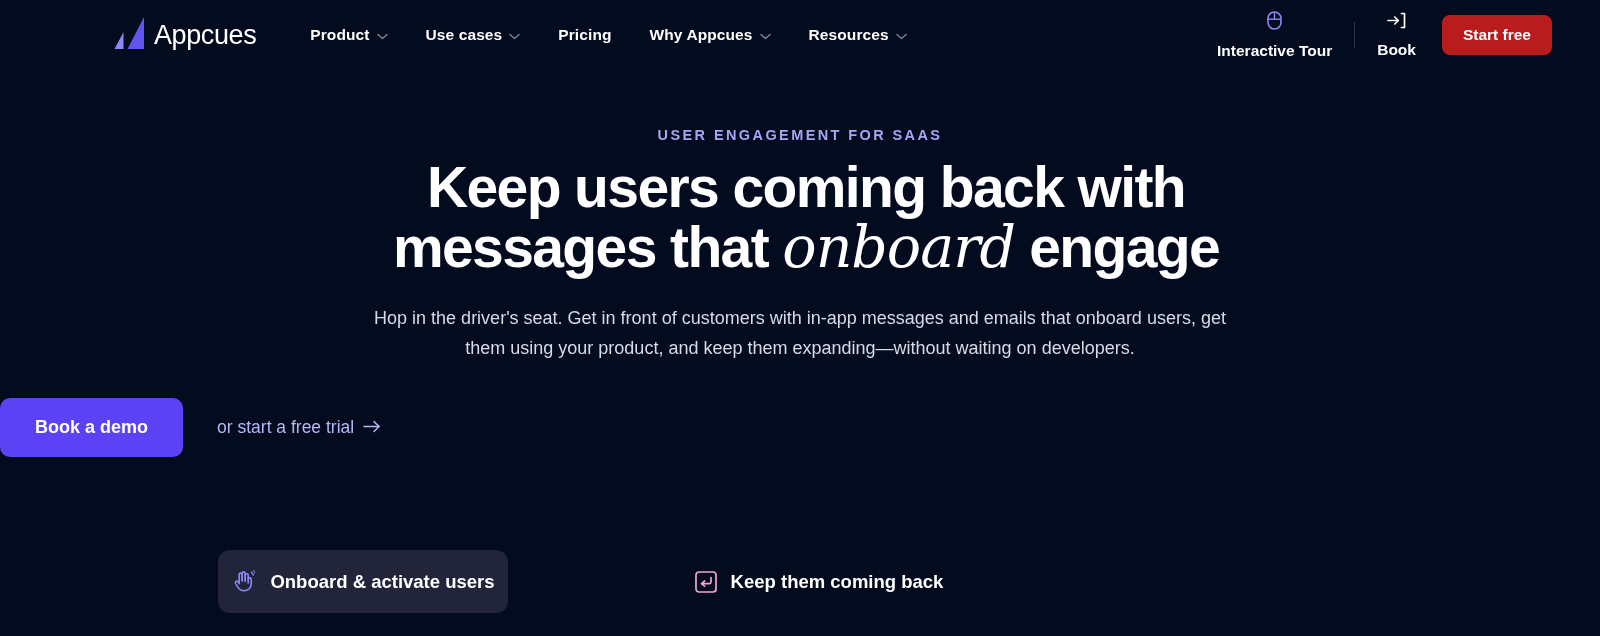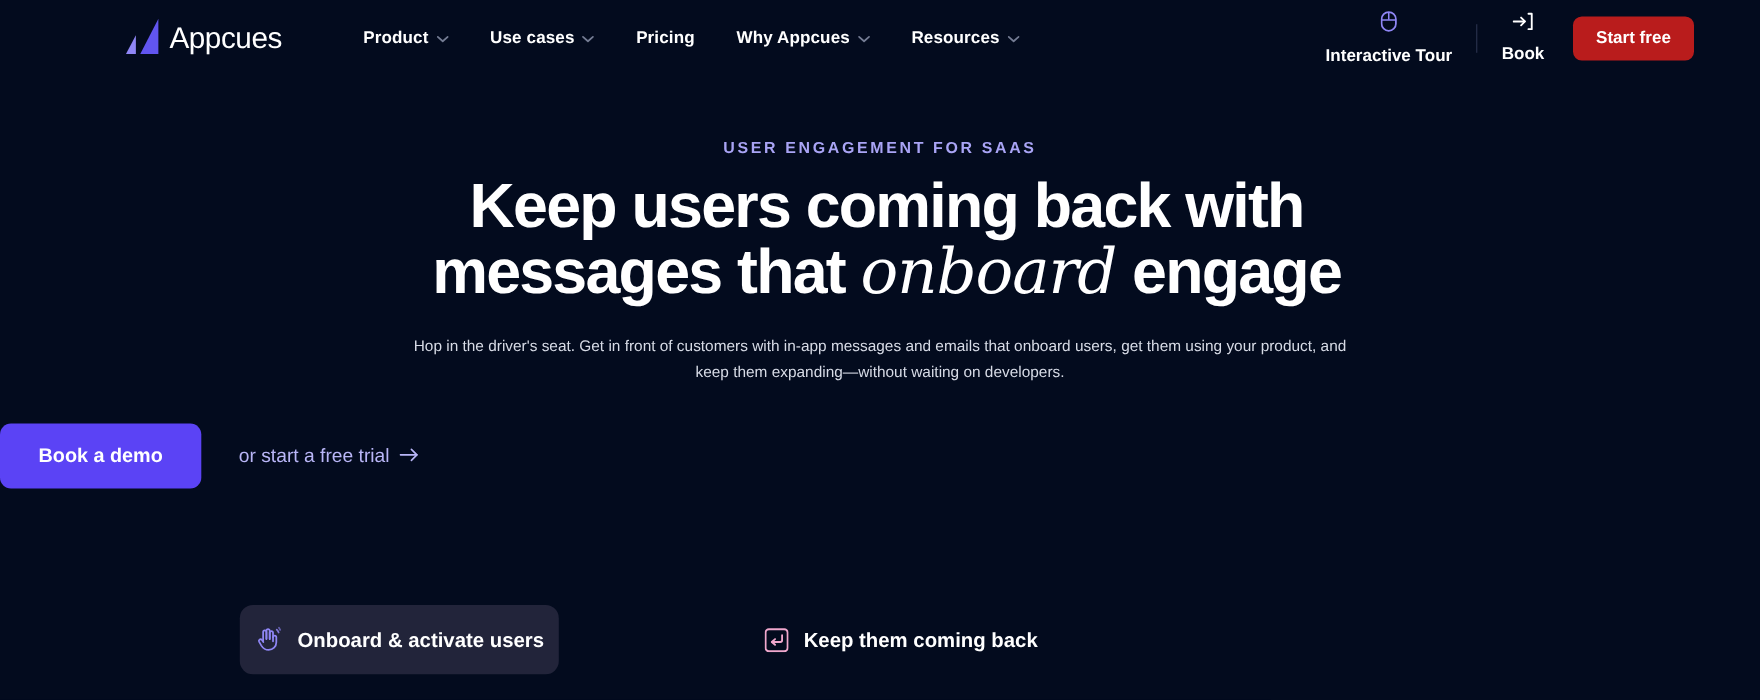--- a/index.html
+++ b/index.html
@@ -26,22 +26,21 @@
   }
 
   
   .navbar {
     position: absolute;
     top: 0; left: 0;
     width: 1600px;
     height: 70px;
     display: flex;
     align-items: center;
-    padding: 0 60px 0 114px;
-    gap: 20px;
+    padding: 0 48px 0 114px;
   }
 
   .logo {
     display: flex;
     align-items: center;
     gap: 9px;
     margin-right: 54px;
     cursor: pointer;
   }
   .logo-mark { display: block; }
@@ -138,21 +137,21 @@
   .headline .italic {
     font-family: "DejaVu Serif", "Liberation Serif", serif;
     font-style: italic;
     font-weight: 400;
     letter-spacing: -1px;
   }
 
   .subcopy {
     margin: 26px auto 0;
     width: 880px;
-    font-size: 14px;
+    font-size: 18px;
     line-height: 1.67;
     color: #d7dbe6;
     font-weight: 400;
   }
 
   .cta-row {
     margin-top: 35px;
     display: flex;
     align-items: center;
     justify-content: flex-start;

